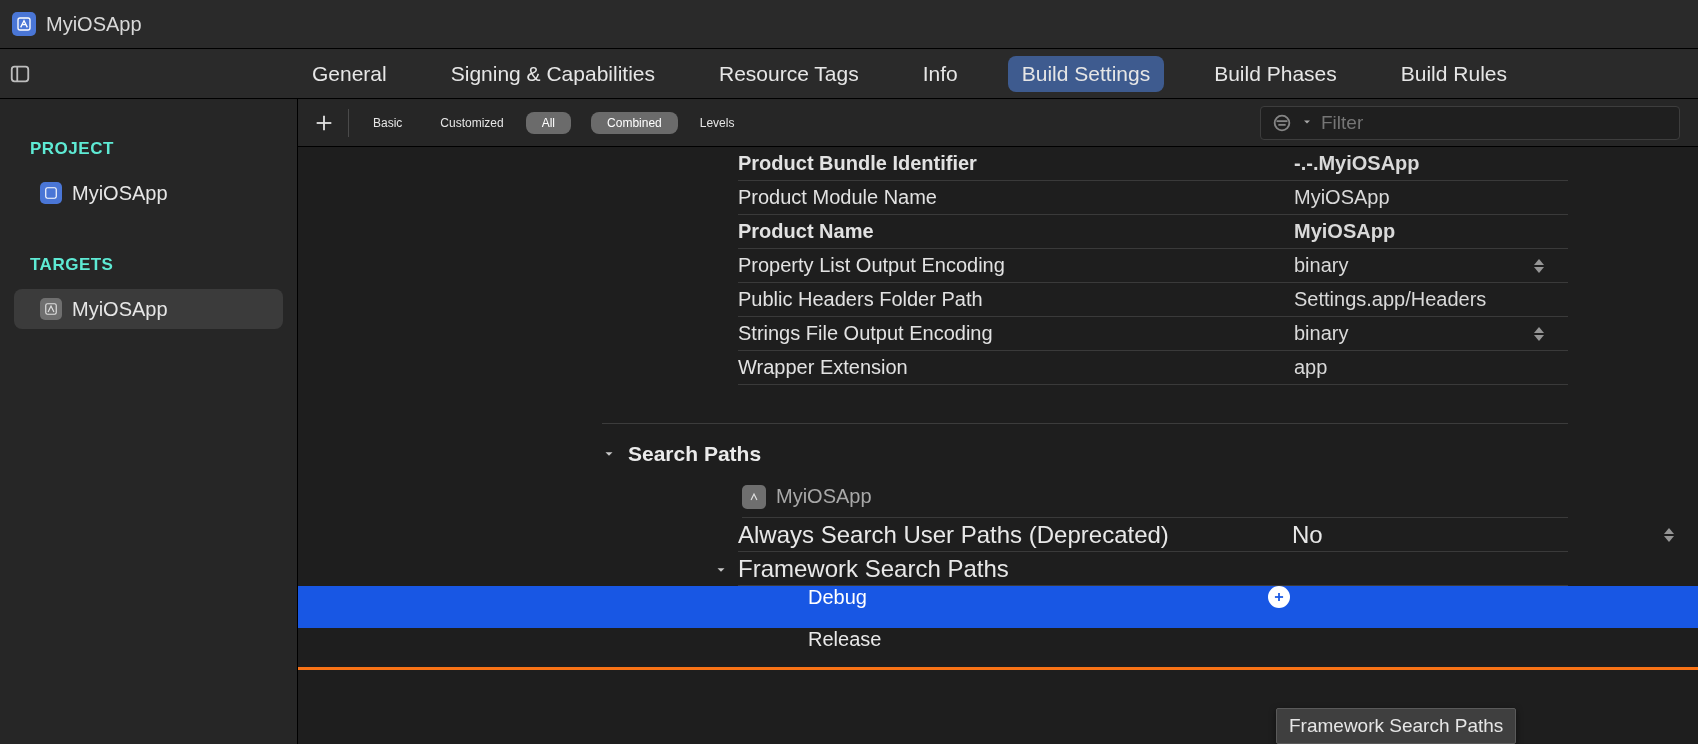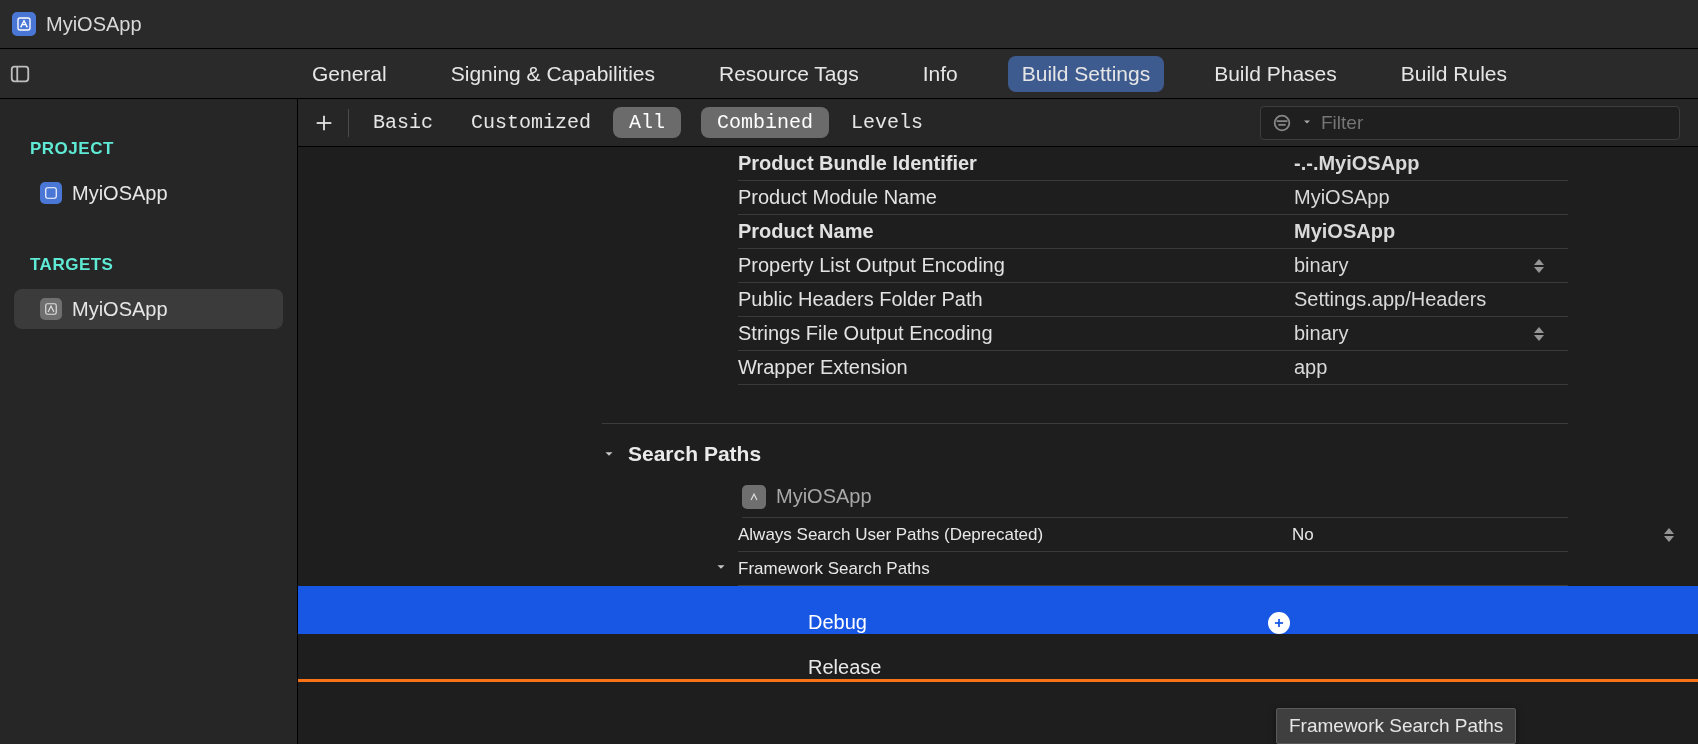--- a/index.html
+++ b/index.html
@@ -19,21 +19,21 @@
   .sidebar h4 { font-size: 17px; font-weight: 700; color: #5eead4; letter-spacing: .5px; padding: 18px 0 12px 30px; }
   .side-item { display: flex; align-items: center; height: 40px; padding: 0 0 0 26px; font-size: 20px; color: #e6e6e6; border-radius: 8px; margin: 2px 14px; }
   .side-item.selected { background: #3b3b3b; }
   .side-item .proj-icon { width: 22px; height: 22px; margin-right: 10px; border-radius: 5px; display:flex; align-items:center; justify-content:center; }
   .proj-icon.blue { background:#4a76d6; }
   .proj-icon.gray { background:#6f6f6f; }
   .content { flex: 1; display: flex; flex-direction: column; position: relative; }
   .filterbar { height: 48px; display: flex; align-items: center; padding-left: 6px; border-bottom: 1px solid #000; background: #262626; }
   .plus-btn { width: 40px; height: 40px; display:flex; align-items:center; justify-content:center; }
   .vdiv { width:1px; height:28px; background:#4a4a4a; margin: 0 8px 0 4px; }
-  .scope { font-size: 20px; color: #e6e6e6; padding: 4px 16px; border-radius: 8px; margin-right: 6px; font-family: Liberation Mono, monospace; }
+  .scope { font-size: 12px; color: #e6e6e6; padding: 4px 16px; border-radius: 8px; margin-right: 6px; }
   .scope.pill { background: #6b6b6b; color: #fff; }
   .filter-field { margin-left: auto; margin-right: 18px; background: #1f1f1f; border: 1px solid #3d3d3d; border-radius: 4px; height: 34px; width: 420px; display:flex; align-items:center; padding: 0 10px; gap:8px; }
   .filter-field input { flex:1; background:transparent; border:none; outline:none; color:#bdbdbd; font-size:19px; }
   .filter-icon { width:22px; height:22px; opacity:.75; }
   .settings-scroll { flex:1; overflow:hidden; position:relative; }
   .setting-row { display:flex; align-items:center; height:34px; font-size:20px; color:#e2e2e2; border-bottom:1px solid #3a3a3a; }
   .setting-row .label { flex: 0 0 556px; padding-left: 0; }
   .setting-row .value { flex: 1; color:#d9d9d9; }
   .setting-row.bold .label, .setting-row.bold .value { font-weight:700; }
   .rows-wrap { margin-left: 440px; margin-right: 130px; }
@@ -43,25 +43,25 @@
   .updown .down { border-top:6px solid #c8c8c8; }
   .section-hdr { display:flex; align-items:center; font-size:21px; font-weight:700; color:#eaeaea; padding: 18px 0 10px 0; margin-left: 304px; }
   .section-hdr .chev { margin-right: 12px; }
   .chev svg { width:14px; height:14px; }
   .section-divider { border-top:1px solid #3c3c3c; margin-left: 304px; margin-right: 130px; margin-top: 38px; }
   .col-headers { display:flex; align-items:center; height:42px; color:#a8a8a8; font-size:20px; margin-left: 444px; margin-right: 130px; border-bottom:1px solid #3a3a3a; }
   .col-headers .c1 { flex:0 0 540px; }
   .col-headers .c2 { flex:1; display:flex; align-items:center; gap:10px; }
   .mini-app-icon { width:24px; height:24px; background:#6f6f6f; border-radius:5px; display:flex; align-items:center; justify-content:center; }
   .sp-rows { margin-left: 304px; margin-right: 0; }
-  .sp-row { display:flex; align-items:center; height:34px; font-size:17px; border-bottom:1px solid #3a3a3a; margin-left:136px; margin-right:130px; }
+  .sp-row { display:flex; align-items:center; height:34px; font-size:24px; border-bottom:1px solid #3a3a3a; margin-left:136px; margin-right:130px; }
   .sp-row .label { flex:0 0 554px; }
   .sp-row .value { flex:1; }
   .sp-row.hasdisc .chev2 { margin-left:-24px; margin-right:10px; }
-  .full-row { display:flex; align-items:flex-end; height:48px; font-size:20px; background:transparent; }
+  .full-row { display:flex; align-items:flex-start; height:42px; font-size:20px; background:transparent; }
   .full-row.selected { background:#1857e4; color:#fff; }
   .full-row .indent-label { padding-left: 510px; flex:0 0 970px; }
   .full-row .plus-circle { width:22px; height:22px; border-radius:50%; background:#fff; display:flex; align-items:center; justify-content:center; }
   .full-row .plus-circle svg{ width:14px; height:14px; }
   .tooltip { position:absolute; left: 978px; bottom: 0; background:#3f3f3f; color:#e6e6e6; font-size:19px; padding:6px 12px; border:1px solid #5a5a5a; border-radius:2px; box-shadow:0 2px 6px rgba(0,0,0,.5); }
 </style>
 </head>
 <body>
 
 <div class="titlebar">

